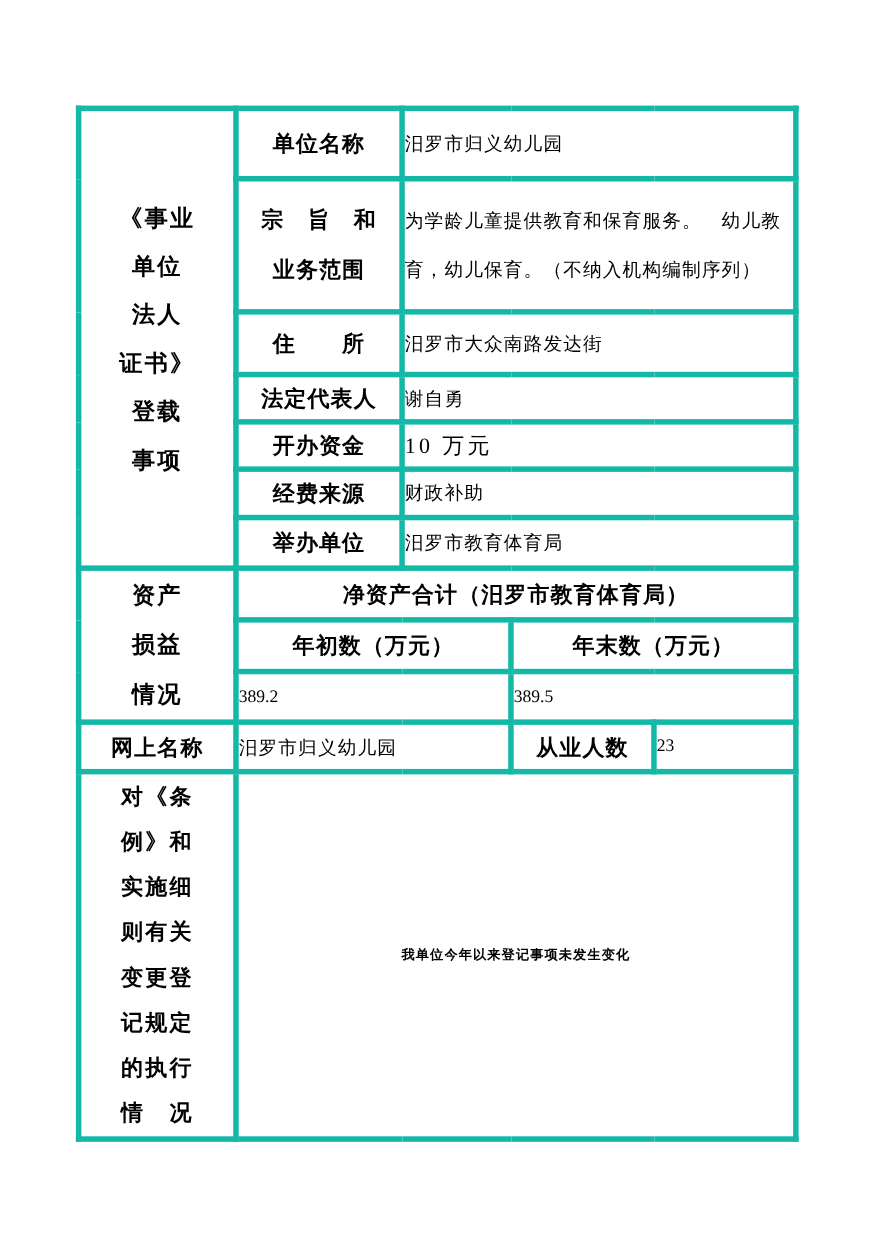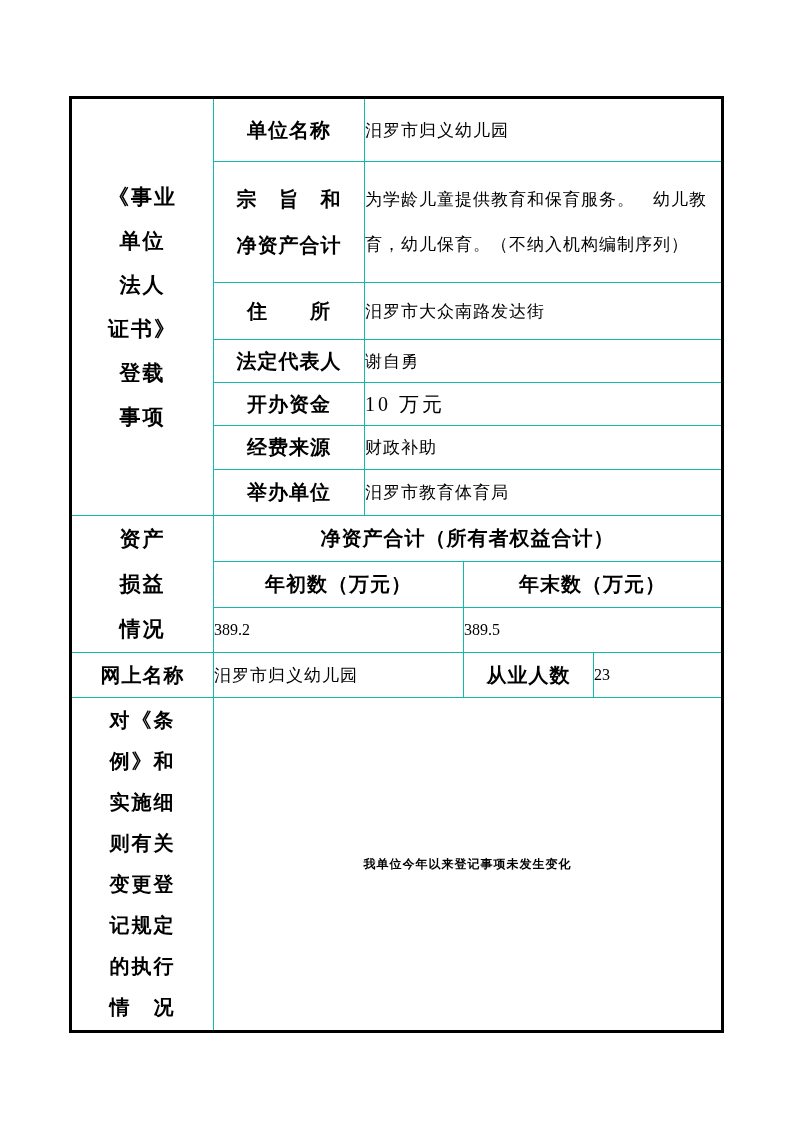--- a/index.html
+++ b/index.html
@@ -19,21 +19,21 @@
     position: absolute;
     left: 69px;
     top: 96px;
     width: 652px;
     height: 918px;
     border-collapse: collapse;
     table-layout: fixed;
     border: 3px solid #000000;
   }
   table.form td {
-    border: 1px solid #14b8a6;
+    border: 5px solid #14b8a6;
     padding: 0;
     vertical-align: middle;
     overflow: hidden;
   }
   
   tr.r1  { height: 64px; }
   tr.r2  { height: 121px; }
   tr.r3  { height: 57px; }
   tr.r4  { height: 43px; }
   tr.r5  { height: 43px; }
@@ -126,21 +126,21 @@
 法人
 证书》
 登载
 事项</td>
       <td class="lbl">单位名称</td>
       <td colspan="3" class="val">汨罗市归义幼儿园</td>
     </tr>
 
     <tr class="r2">
       <td class="lbl two-line">宗　旨　和
-净资产合计</td>
+业务范围</td>
       <td colspan="3" class="val purpose">为学龄儿童提供教育和保育服务。　幼儿教
 育，幼儿保育。（不纳入机构编制序列）</td>
     </tr>
 
     <tr class="r3">
       <td class="lbl">住　　所</td>
       <td colspan="3" class="val">汨罗市大众南路发达街</td>
     </tr>
 
     <tr class="r4">
@@ -160,21 +160,21 @@
 
     <tr class="r7">
       <td class="lbl">举办单位</td>
       <td colspan="3" class="val">汨罗市教育体育局</td>
     </tr>
 
     <tr class="r8">
       <td rowspan="3" class="vert assets">资产
 损益
 情况</td>
-      <td colspan="4" class="section-title">净资产合计（所有者权益合计）</td>
+      <td colspan="4" class="section-title">净资产合计（汨罗市教育体育局）</td>
     </tr>
 
     <tr class="r9">
       <td colspan="2" class="col-head">年初数（万元）</td>
       <td colspan="2" class="col-head">年末数（万元）</td>
     </tr>
 
     <tr class="r10">
       <td colspan="2" class="num">389.2</td>
       <td colspan="2" class="num">389.5</td>

